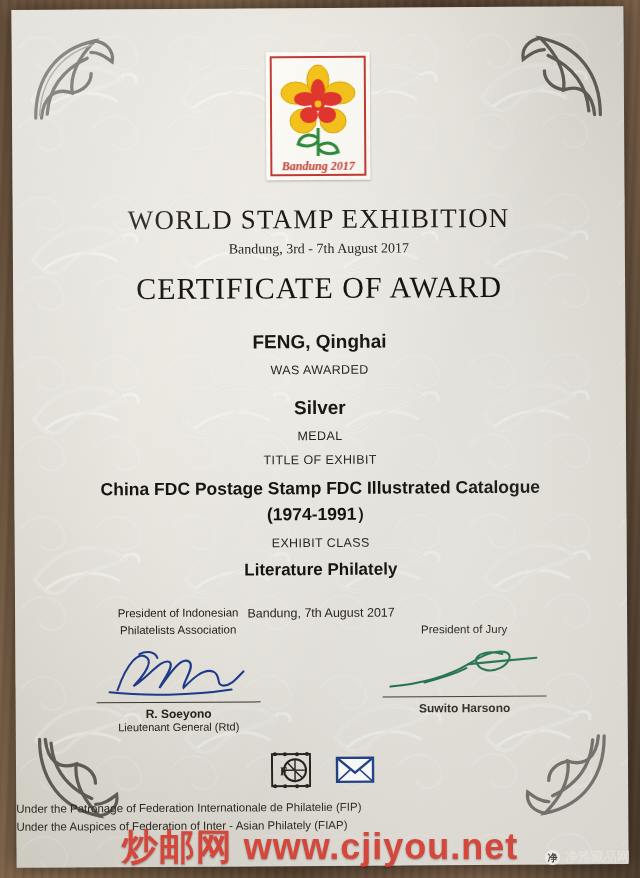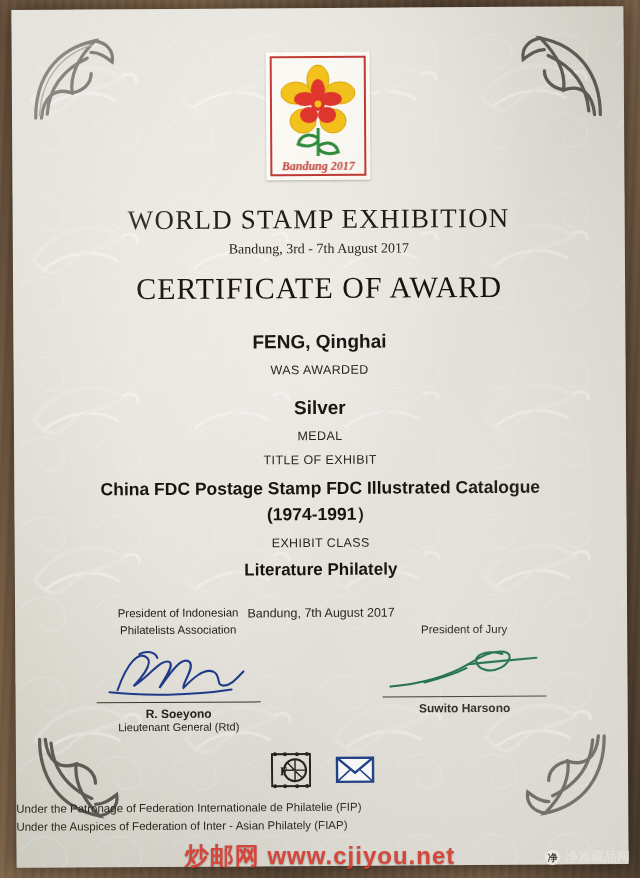--- a/index.html
+++ b/index.html
@@ -223,21 +223,21 @@
     bottom: 0;
     height: 46px;
   }
   .wm-red {
     position: absolute;
     left: 50%;
     bottom: 6px;
     transform: translateX(-50%);
     white-space: nowrap;
     font-family: "Liberation Sans", sans-serif;
-    font-size: 24px;
+    font-size: 36px;
     font-weight: bold;
     color: #d63b2f;
     text-shadow: 0 1px 2px rgba(0,0,0,0.35);
     letter-spacing: 1px;
     opacity: 0.92;
   }
   .wm-right {
     position: absolute;
     right: 10px;
     bottom: 12px;

